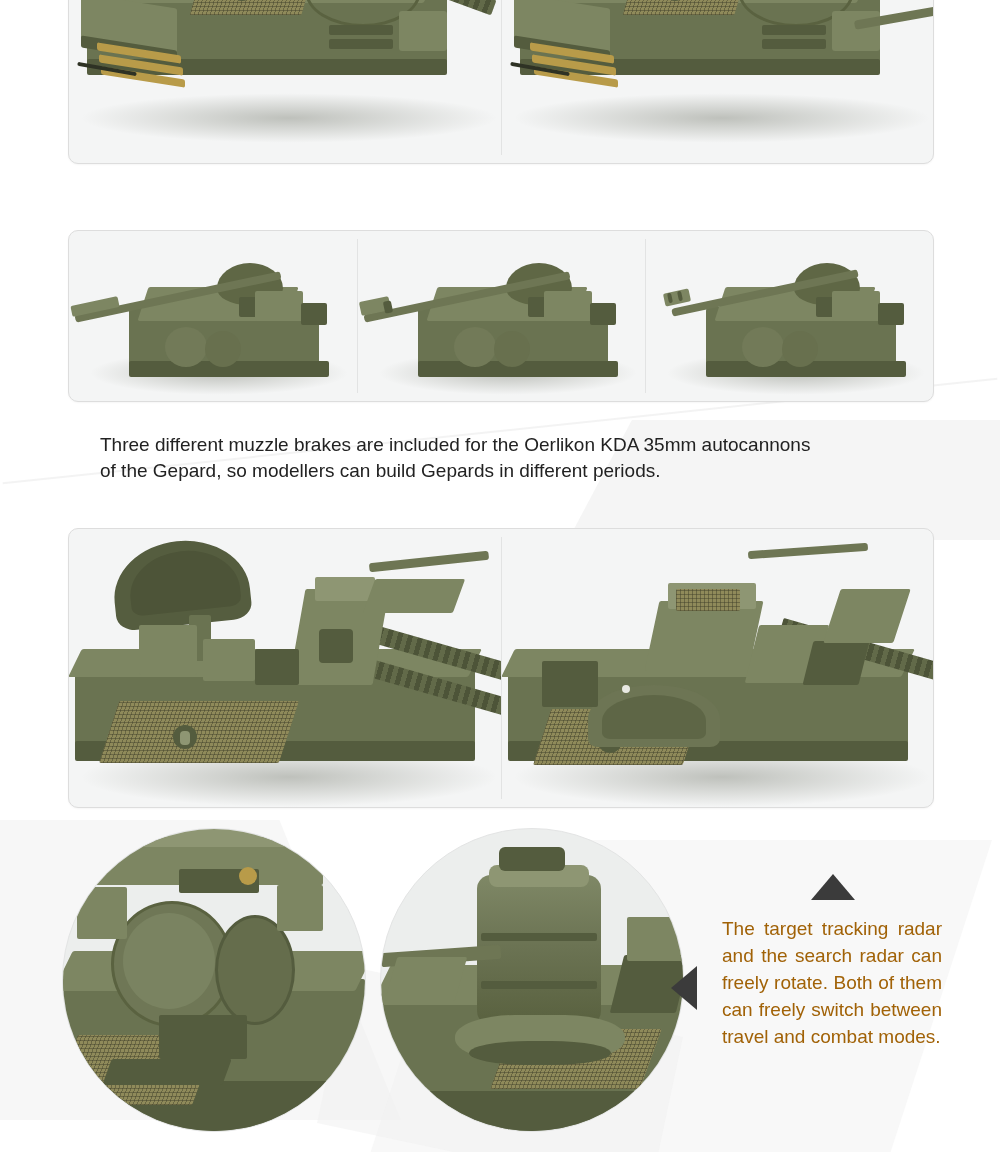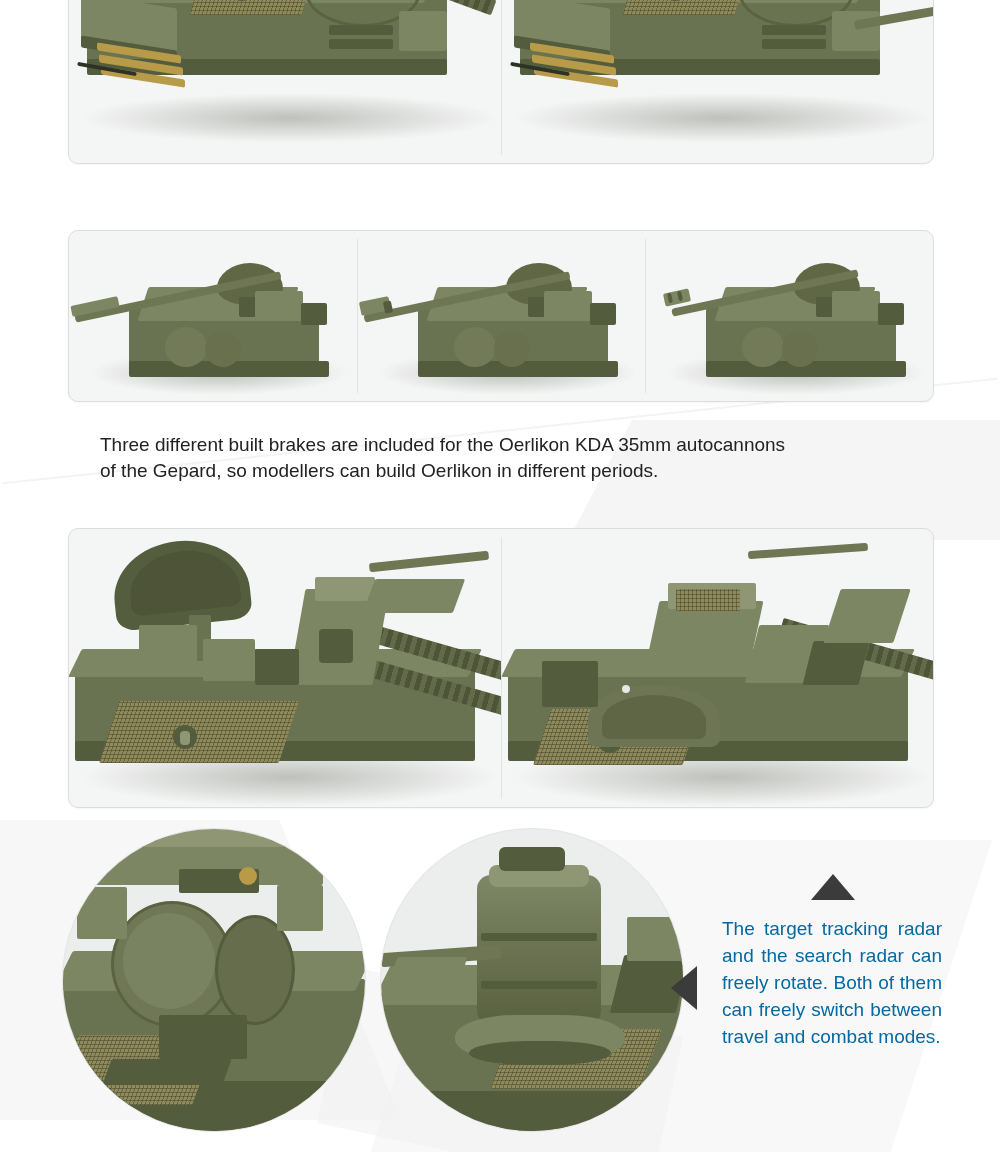--- a/index.html
+++ b/index.html
@@ -97,21 +97,21 @@
     z-index: 4;
   }
 
   .note {
     position: absolute;
     z-index: 4;
     font-size: 19px;
     line-height: 27px;
     text-align: justify;
     text-align-last: left;
-    color: #0369a1;
+    color: #a16207;
   }
 
   
   .tank {
     position: absolute;
     inset: 0;
   }
   .hull, .part {
     position: absolute;
     background: #6a7351;
@@ -288,22 +288,22 @@
 
         <div class="part hull-lt" style="left:18px;top:60px;width:26px;height:13px;transform:rotate(-12deg);border-radius:2px;"></div>
         <div class="part hull-dk" style="left:22px;top:62px;width:4px;height:10px;transform:rotate(-12deg);"></div>
         <div class="part hull-dk" style="left:32px;top:60px;width:4px;height:10px;transform:rotate(-12deg);"></div>
         <div class="part hull-lt" style="left:186px;top:60px;width:48px;height:30px;"></div>
         <div class="part hull-dk" style="left:232px;top:72px;width:26px;height:22px;"></div>
       </div>
     </div>
   </div>
 
-  <div class="caption justify" style="left:100px;top:432px;width:820px;">Three different built brakes are included for the Oerlikon KDA 35mm autocannons</div>
-  <div class="caption justify" style="left:100px;top:458px;width:820px;">of the Gepard, so modellers can build Oerlikon in different periods.</div>
+  <div class="caption justify" style="left:100px;top:432px;width:820px;">Three different muzzle brakes are included for the Oerlikon KDA 35mm autocannons</div>
+  <div class="caption justify" style="left:100px;top:458px;width:820px;">of the Gepard, so modellers can build Gepards in different periods.</div>
 
   <div class="panel" style="left:68px;top:528px;width:864px;height:278px;">
 
     <div class="cell" style="left:0;width:432px;">
       <div class="tank">
         <div class="groundshadow" style="left:10px;top:218px;width:420px;height:60px;"></div>
 
         <div class="part hull-md" style="left:6px;top:140px;width:400px;height:86px;"></div>
         <div class="part hull-lt" style="left:6px;top:120px;width:400px;height:28px;transform:skewX(-26deg);"></div>
         <div class="part hull-dk" style="left:6px;top:212px;width:400px;height:20px;"></div>

